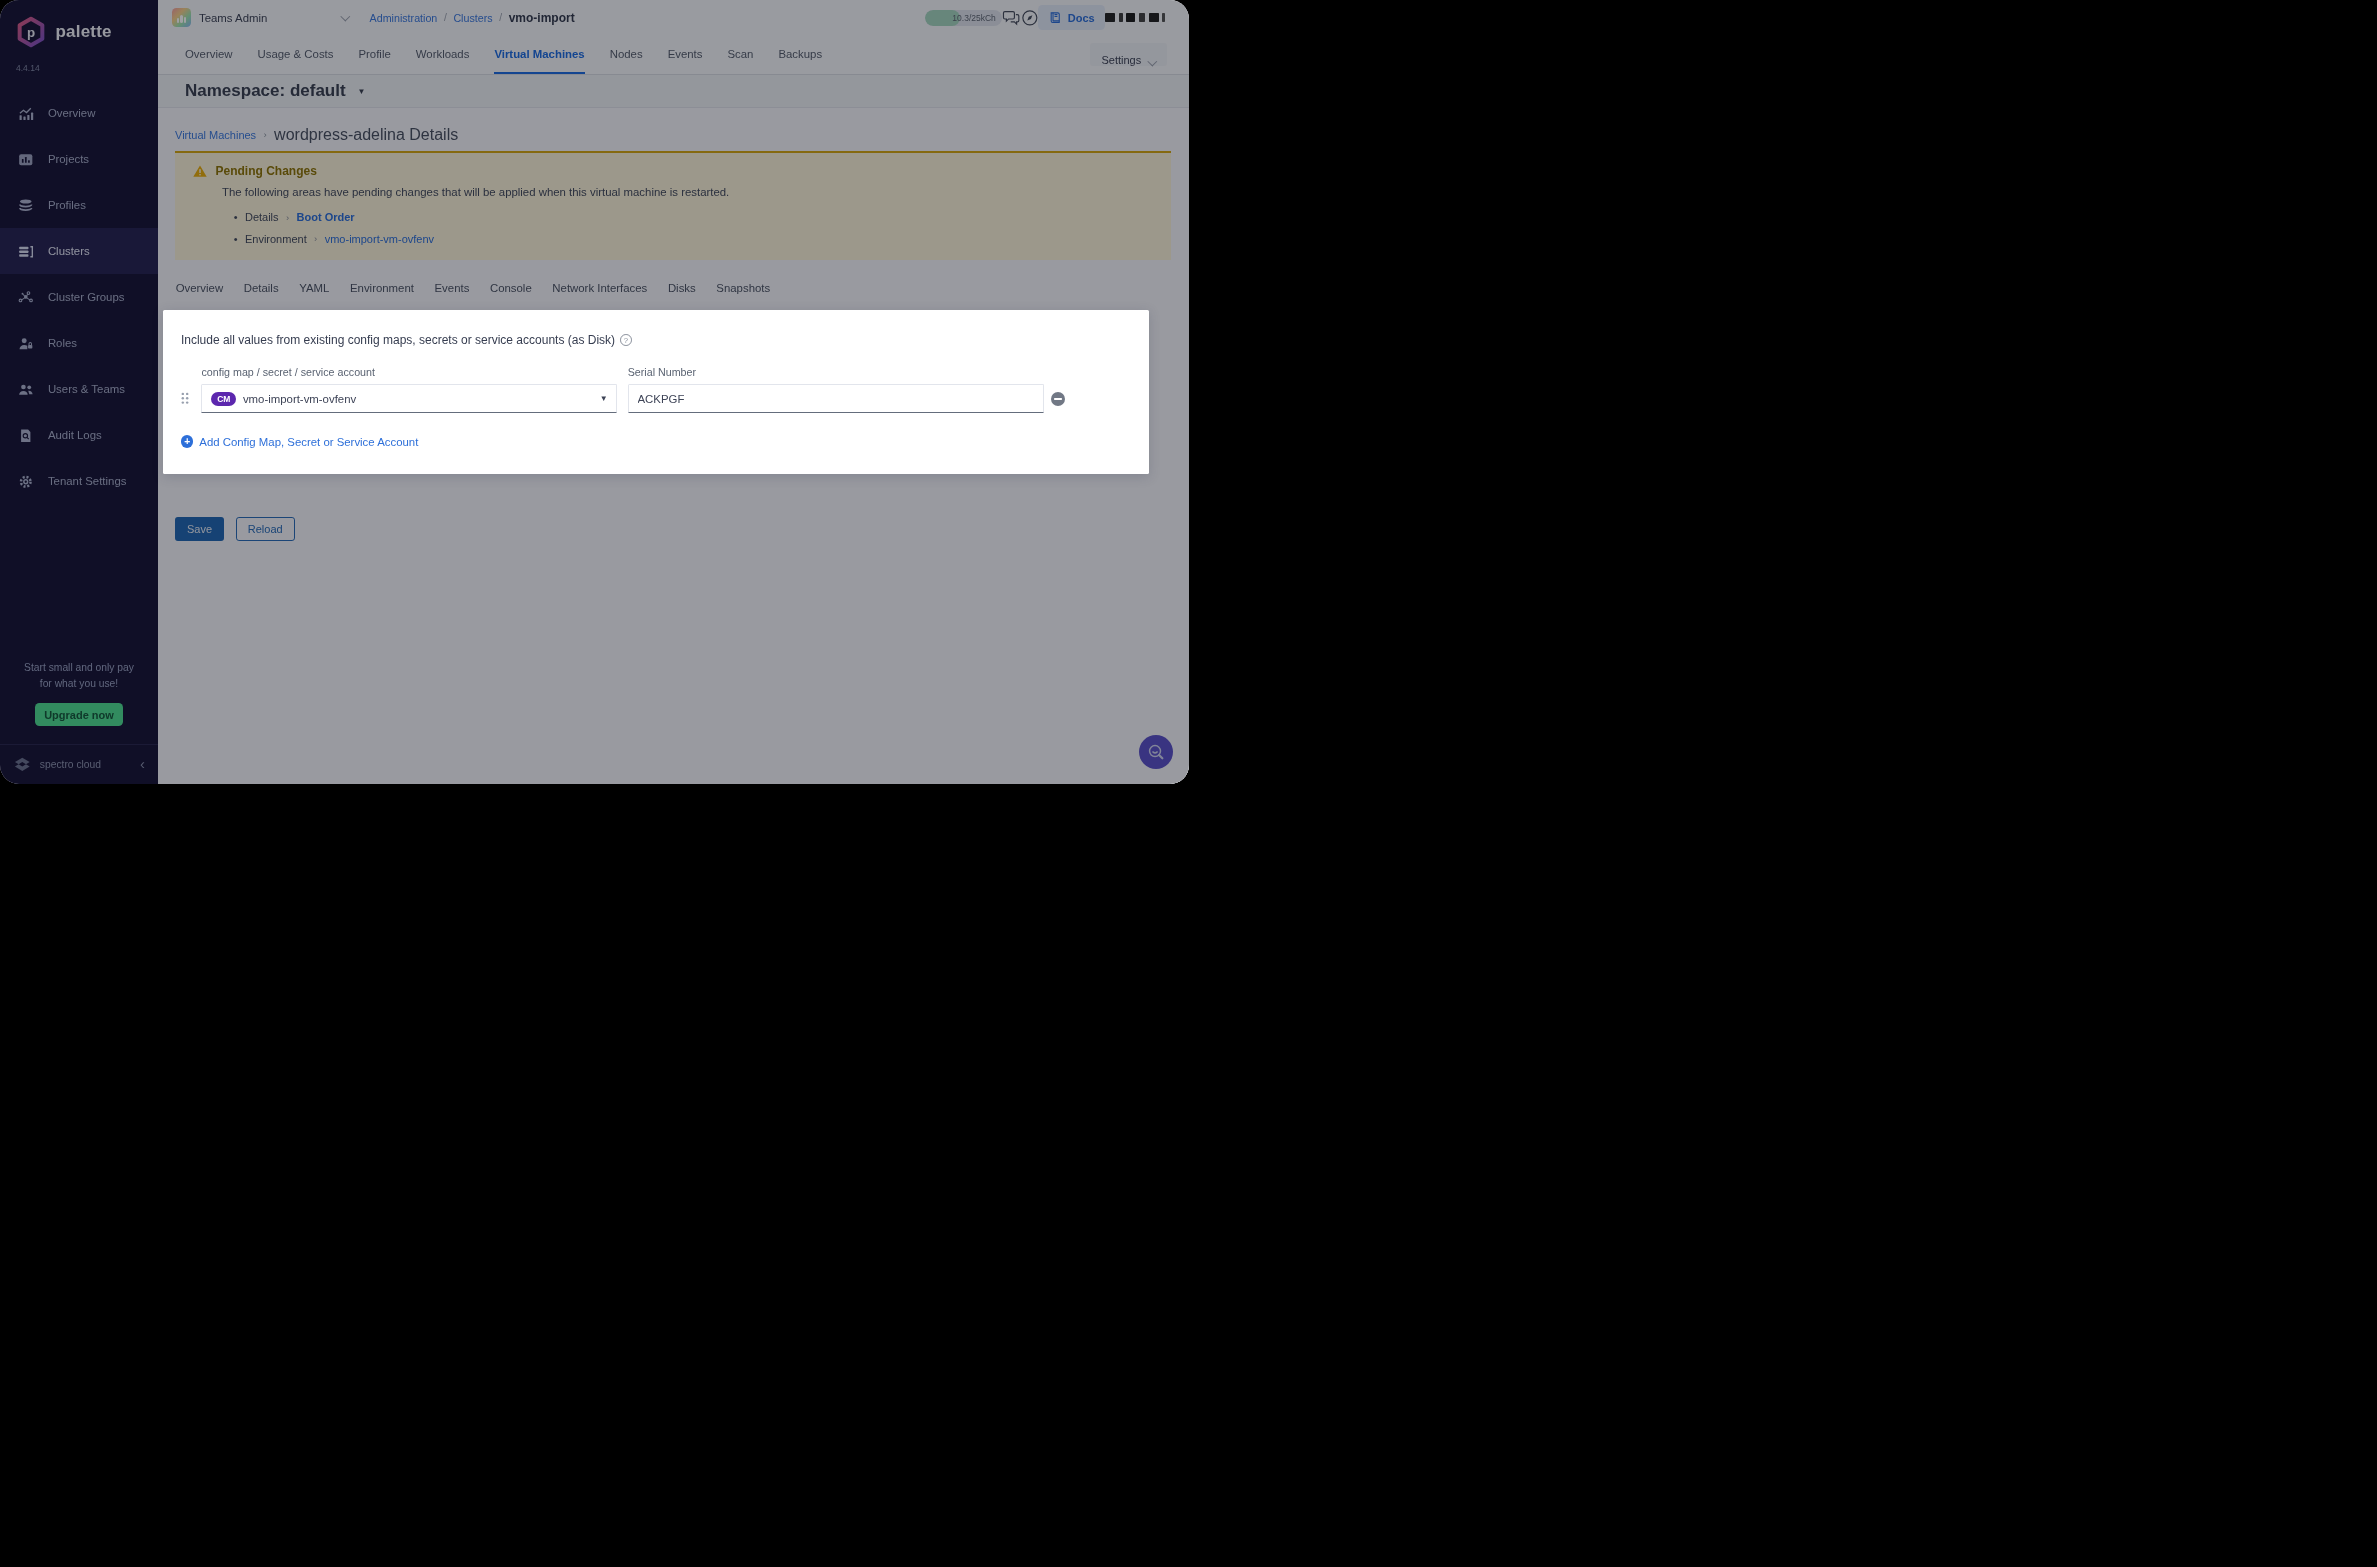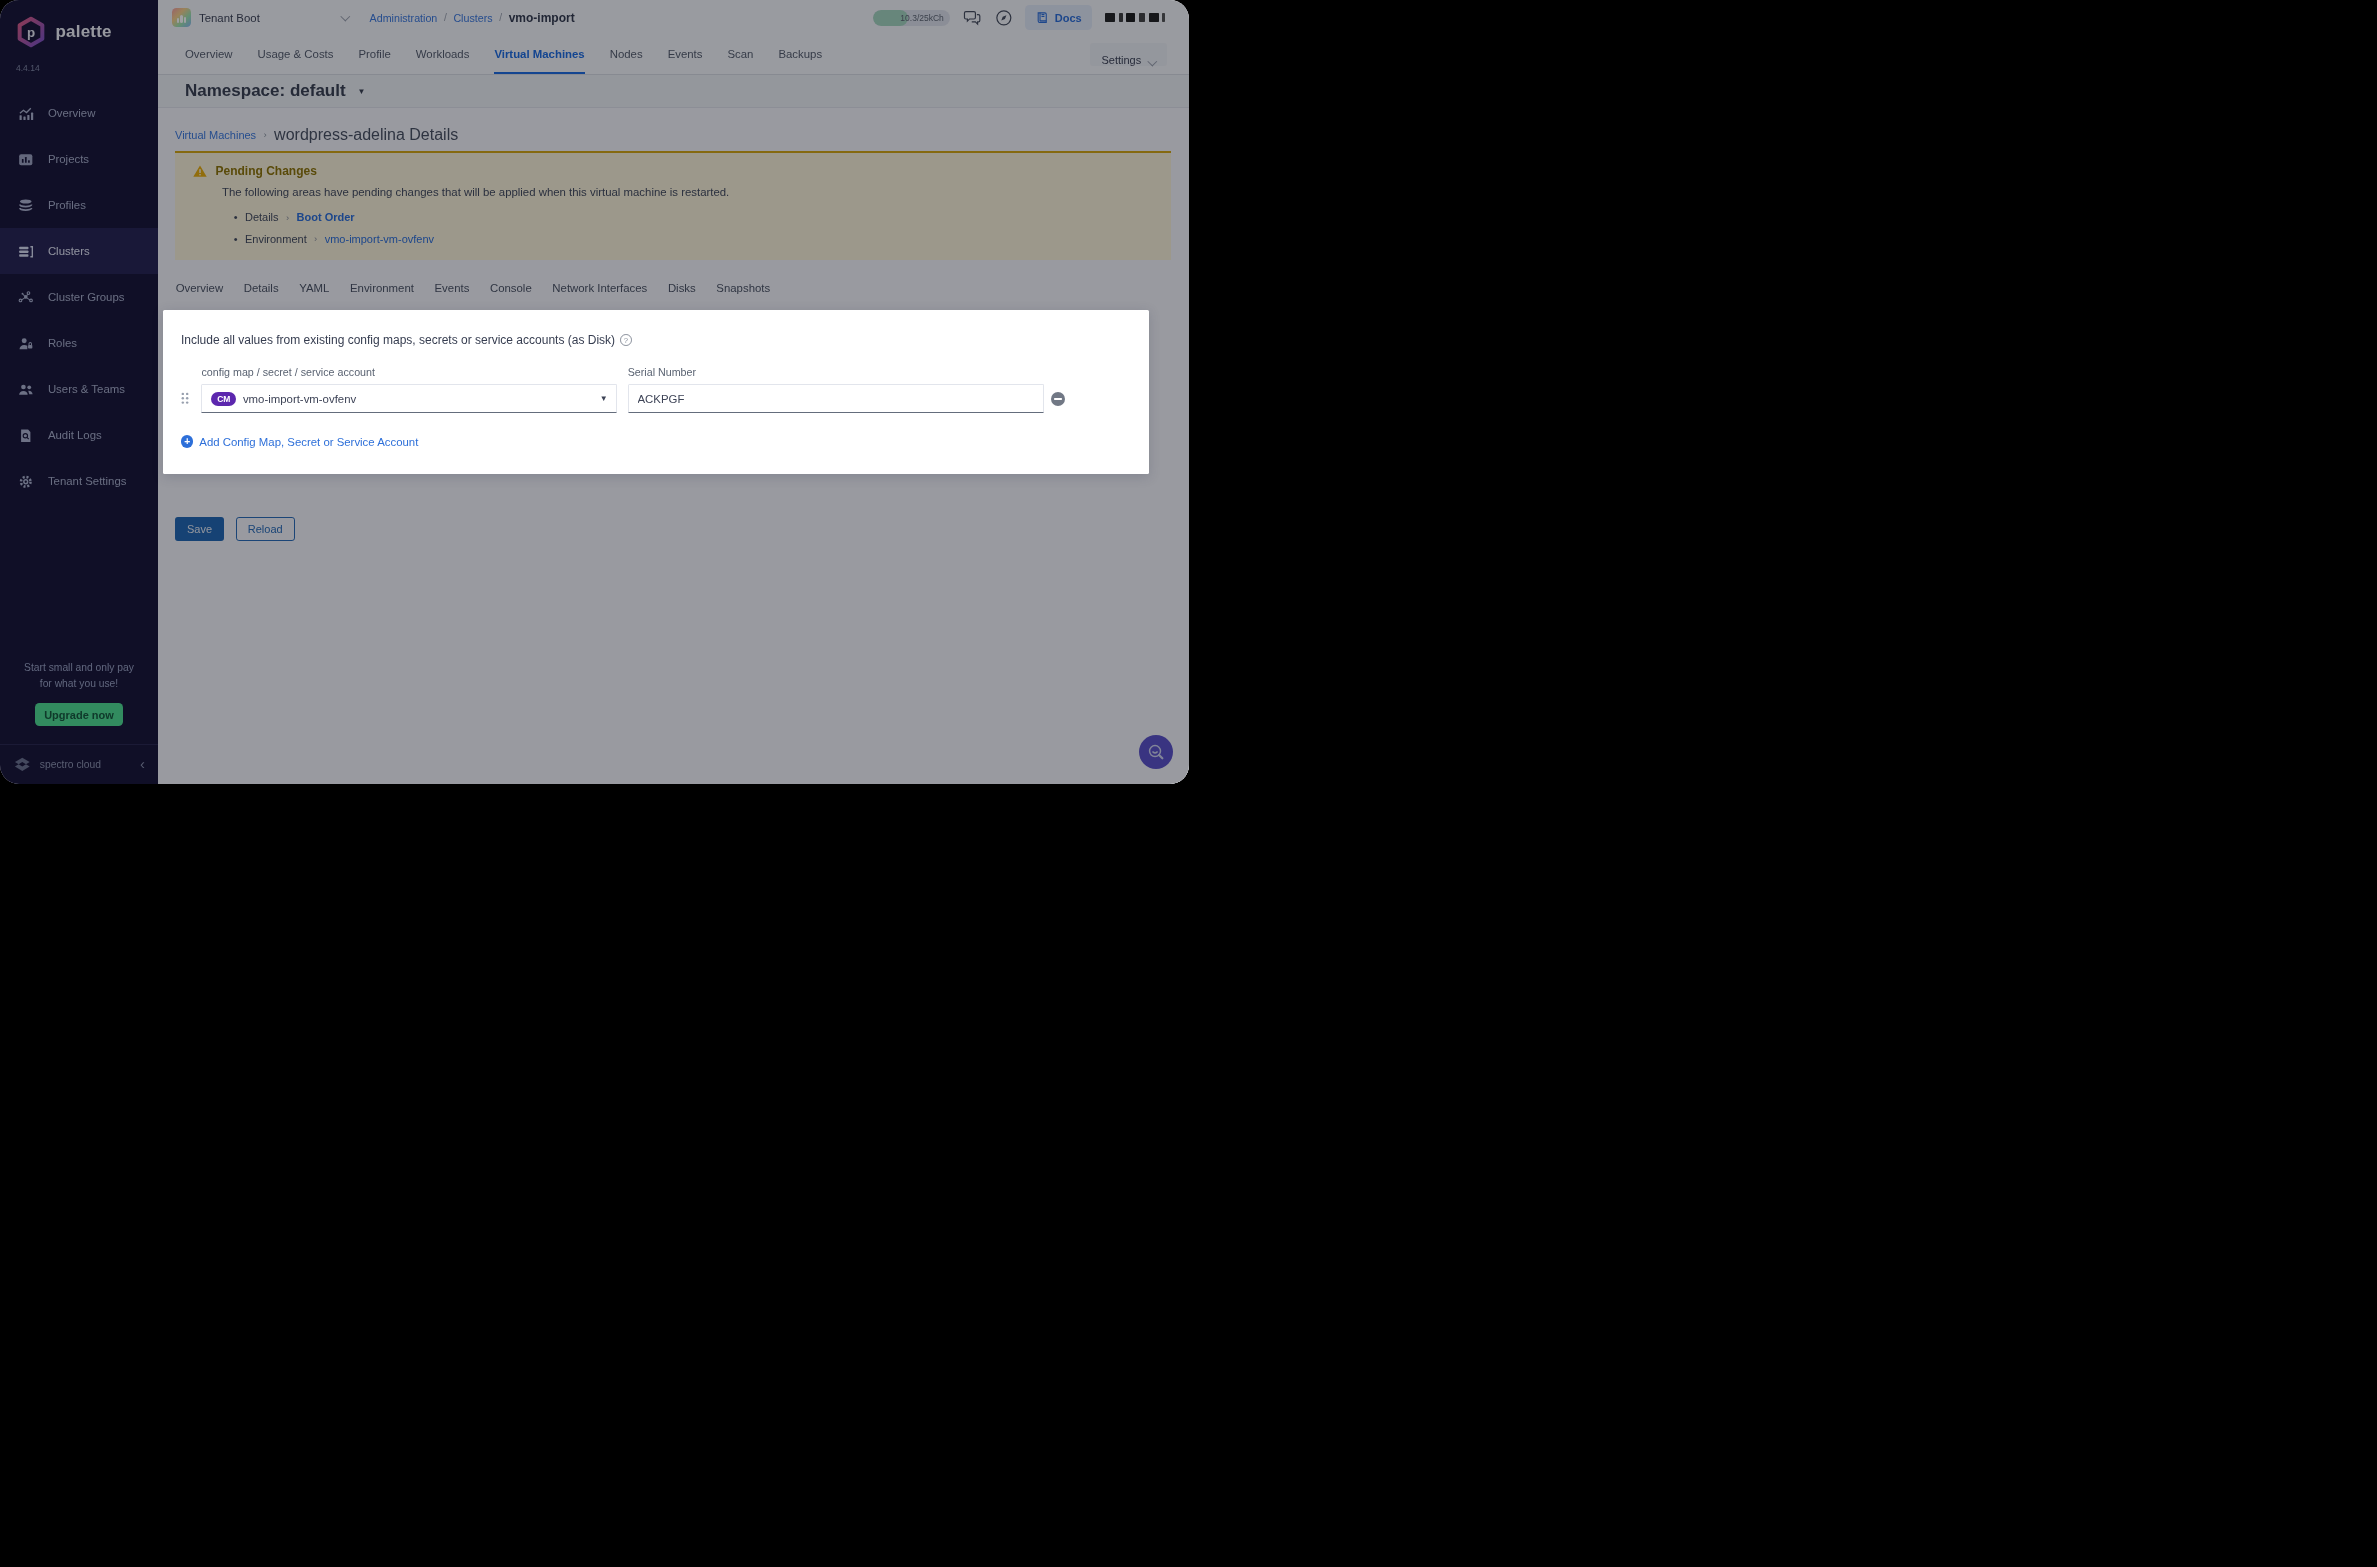--- a/index.html
+++ b/index.html
@@ -31,21 +31,21 @@
   .topbar { height:35px; display:flex; align-items:center; padding:0 19px 0 14px; }
   .tenant-chip { width:177px; display:flex; align-items:center; gap:8px; cursor:pointer; }
   .tenant-chip .label { font-size:11.4px; color:#3e4457; }
   .chip-icon { width:19px; height:19px; border-radius:4.4px; background:linear-gradient(135deg,#f59ea0 0%,#f7cf8a 35%,#9fe3b0 65%,#8ab8f7 100%); display:flex; align-items:flex-end; justify-content:center; gap:1.5px; padding-bottom:3.7px; }
   .chip-icon i { display:block; width:2.2px; background:#fff; border-radius:1.5px; }
   .chev { width:6.6px; height:6.6px; border-right:1.5px solid #9aa0ad; border-bottom:1.5px solid #9aa0ad; transform:rotate(45deg); margin-left:auto; margin-top:-2.9px; }
   .crumbs { display:flex; align-items:center; gap:6.6px; margin-left:20.6px; }
   .crumb-link { font-size:10.7px; color:#3c79dd; cursor:pointer; }
   .crumb-sep { color:#9aa0ac; font-size:10.3px; }
   .crumb-current { font-size:12px; font-weight:600; color:#343b4e; }
-  .top-right { margin-left:auto; display:flex; align-items:center; gap:13px; }
+  .top-right { margin-left:auto; display:flex; align-items:center; gap:0; }
   .usage-pill { position:relative; width:77px; height:16px; border-radius:8px; background:#dfe3ec; overflow:hidden; cursor:pointer; }
   .usage-fill { position:absolute; left:0; top:0; bottom:0; width:46%; border-radius:8px; background:#a5d6bf; }
   .usage-text { position:absolute; right:5.9px; top:0; line-height:16px; font-size:8.5px; color:#5f6673; }
   .icon-btn { cursor:pointer; display:flex; align-items:center; }
   .docs-pill { display:flex; align-items:center; gap:5.9px; height:25px; padding:0 10.3px; border-radius:4.4px; background:#e3eaf7; color:#2d6fd9; font-size:11px; font-weight:600; cursor:pointer; }
   .redacted { width:65px; height:9.6px; filter:blur(0.4px); display:flex; gap:3.7px; align-items:center; }
   .redacted i { display:block; height:8.8px; border-radius:0.7px; }
 
   .tabs-row { height:40px; display:flex; align-items:center; gap:25px; padding-left:27px; border-bottom:0.7px solid #d8dbe3; }
   .tab { font-size:11.4px; color:#555d6d; cursor:pointer; height:100%; display:flex; align-items:center; border-bottom:2.2px solid transparent; margin-bottom:-0.7px; white-space:nowrap; }
@@ -237,21 +237,21 @@
 
   <div class="main">
 
     <header class="topbar">
       <div class="tenant-chip">
         <span class="chip-icon">
             <i style="height:5.2px"></i>
             <i style="height:8.8px"></i>
             <i style="height:6.6px"></i>
           </span>
-        <span class="label">Tenant Boot</span>
+        <span class="label">Teams Admin</span>
         <span class="chev"></span>
       </div>
       <div class="crumbs">
         <span class="crumb-link">Administration</span>
         <span class="crumb-sep">/</span>
         <span class="crumb-link">Clusters</span>
         <span class="crumb-sep">/</span>
         <span class="crumb-current">vmo-import</span>
       </div>
       <div class="top-right">

